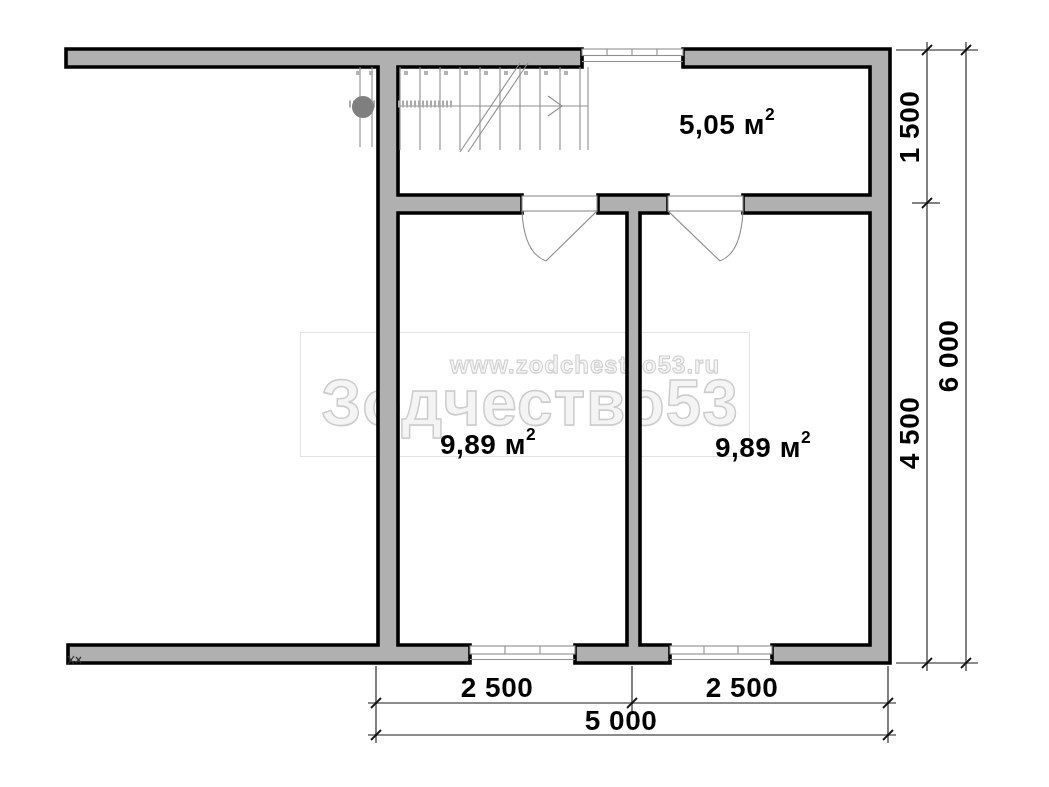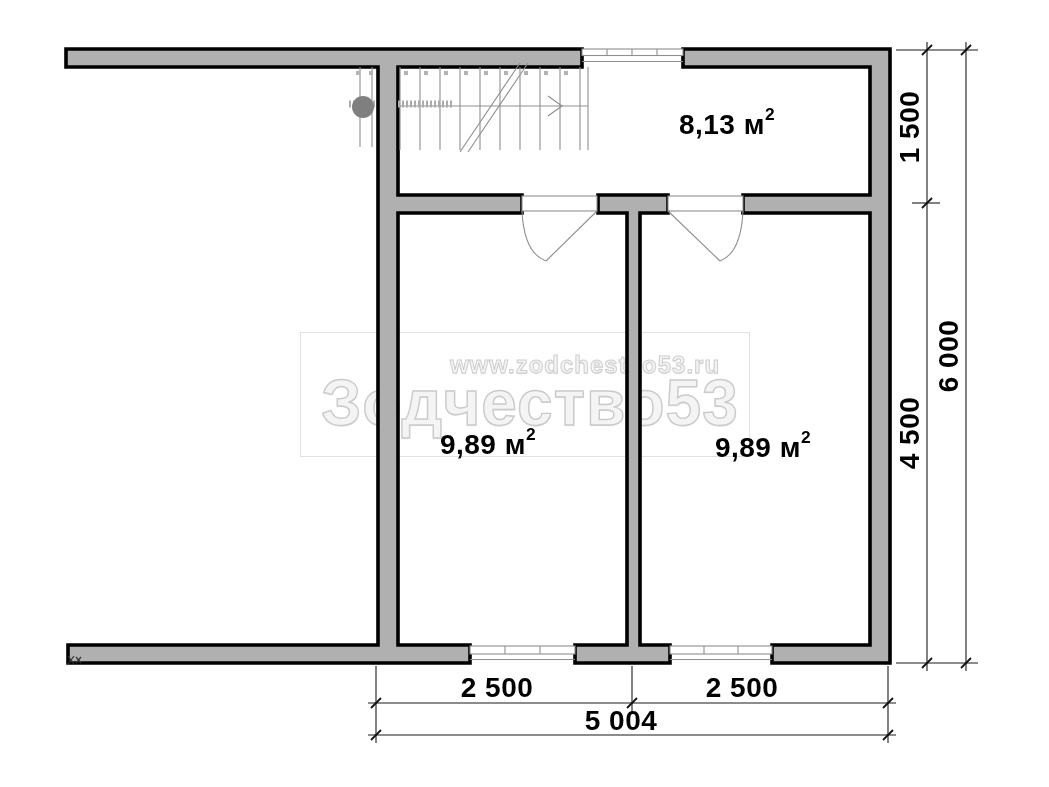--- a/index.html
+++ b/index.html
@@ -149,29 +149,29 @@
 
     <g stroke="#333" stroke-width="1.2">
       <line x1="68" y1="656" x2="74" y2="664"></line>
         <line x1="74" y1="656" x2="68" y2="664"></line>
       <line x1="76" y1="657" x2="81" y2="663"></line>
         <line x1="81" y1="657" x2="76" y2="663"></line>
     </g>
   </svg>
 
   <div class="label" style="left:727px; top:124px;">
-    <span>8,13 м</span><sup>2</sup>
+    <span>5,05 м</span><sup>2</sup>
   </div>
   <div class="label" style="left:488px; top:444px;">
     <span>9,89 м</span><sup>2</sup>
   </div>
   <div class="label" style="left:763px; top:447px;">
     <span>9,89 м</span><sup>2</sup>
   </div>
 
   <div class="label vert" style="left:910px; top:127px;">1 500</div>
   <div class="label vert" style="left:910px; top:433px;">4 500</div>
   <div class="label vert" style="left:949px; top:356px;">6 000</div>
   <div class="label" style="left:497px; top:688px;">2 500</div>
   <div class="label" style="left:742px; top:688px;">2 500</div>
-  <div class="label" style="left:621px; top:721px;">5 004</div>
+  <div class="label" style="left:621px; top:721px;">5 000</div>
 
 </div>
 
 </body></html>

